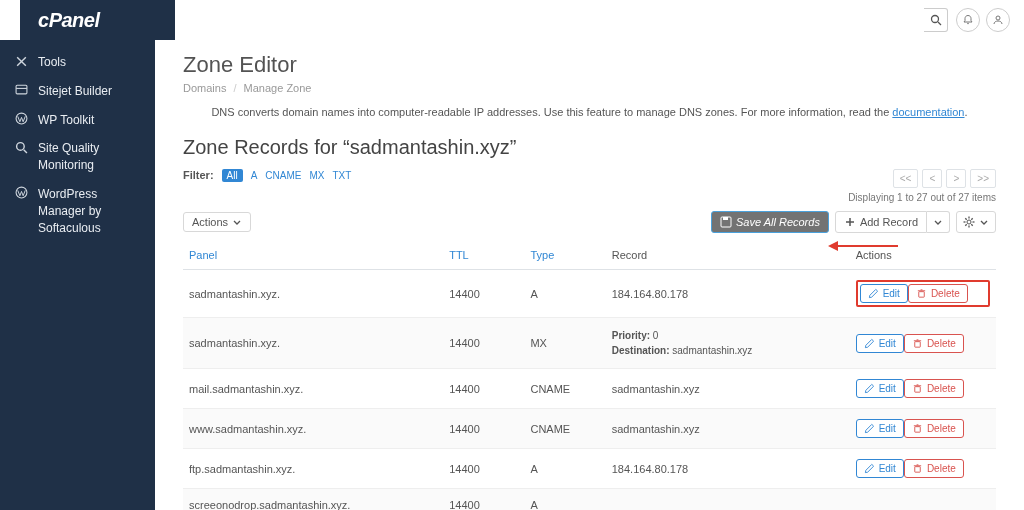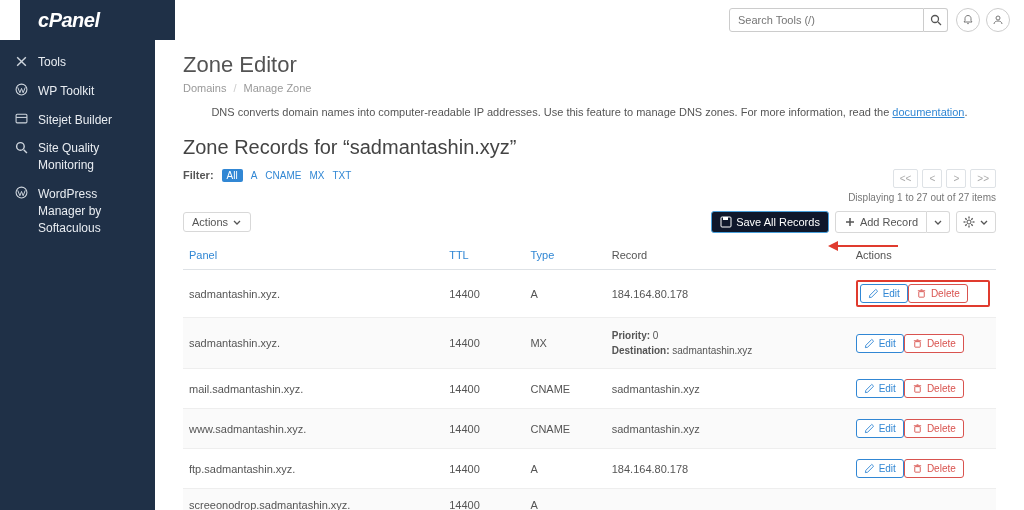--- a/index.html
+++ b/index.html
@@ -47,21 +47,21 @@
   .filter-tags .lbl{font-weight:700;color:#555;}
   .tag{color:var(--blue);cursor:pointer;font-size:10px;}
   .tag.active{background:var(--blue);color:#fff;padding:1px 5px;border-radius:2px;}
   .toolbar{display:flex;align-items:center;margin-bottom:8px;}
   .actions-btn{border:1px solid var(--border);background:#fff;padding:3px 8px;border-radius:3px;font-size:11px;color:#555;cursor:pointer;display:flex;align-items:center;gap:4px;}
   .toolbar .right{margin-left:auto;display:flex;align-items:center;gap:6px;}
   .pager{display:flex;justify-content:flex-end;gap:4px;margin-bottom:4px;}
   .pager .pg{border:1px solid var(--border2);background:#fff;color:#aaa;font-size:10px;padding:3px 6px;border-radius:2px;cursor:default;min-width:20px;text-align:center;}
   .pager-info{text-align:right;font-size:10px;color:#777;margin-bottom:8px;}
   .btn{border:1px solid var(--border);background:#fff;padding:4px 8px;font-size:11px;border-radius:3px;cursor:pointer;display:inline-flex;align-items:center;gap:4px;color:#555;}
-  .btn.primary{background:#0f172a;border-color:#4aa1dc;color:#fff;}
+  .btn.primary{background:#737373;border-color:#4aa1dc;color:#fff;font-style:italic;}
   .btn.drop{padding:4px 6px;}
   .btn.gear{padding:4px 6px;}
   
   table.zone{width:100%;border-collapse:collapse;}
   table.zone th{text-align:left;font-weight:400;font-size:11px;padding:8px 6px;border-bottom:1px solid var(--border2);background:#fff;}
   table.zone th.sortable{color:var(--blue);cursor:pointer;}
   table.zone td{font-size:11px;padding:10px 6px;border-bottom:1px solid #eee;color:#555;vertical-align:middle;}
   table.zone tr.row:nth-child(even) td{background:#fafafa;}
   .rec-sub{font-size:10px;line-height:1.5;}
   .rec-sub b{font-weight:600;color:#555;}
@@ -139,21 +139,20 @@
       </g>
   </defs>
 </svg>
 
 <div class="topbar">
   <div class="logo-area">
     <span class="logo">Panel</span>
   </div>
   <div class="spacer"></div>
   <div class="search-wrap">
-    <input type="text" placeholder="Search Tools (/)" style="">
     <div class="sbtn">
         <svg width="12" height="12" viewBox="0 0 12 12">
           <use href="#i-search"></use>
         </svg>
       </div>
   </div>
   <div class="circ">
       <svg width="12" height="12" viewBox="0 0 12 12">
         <use href="#i-bell"></use>
       </svg>
@@ -170,32 +169,32 @@
       <span class="ic">
         <svg width="13" height="13" viewBox="0 0 12 12">
           <use href="#i-tools"></use>
         </svg>
       </span>
       <span class="lbl">Tools</span>
     </div>
     <div class="side-item">
       <span class="ic">
         <svg width="13" height="13" viewBox="0 0 12 12">
-          <use href="#i-wp"></use>
+          <use href="#i-layout"></use>
         </svg>
       </span>
-      <span class="lbl">WP Toolkit</span>
+      <span class="lbl">Sitejet Builder</span>
     </div>
     <div class="side-item">
       <span class="ic">
         <svg width="13" height="13" viewBox="0 0 12 12">
-          <use href="#i-layout"></use>
+          <use href="#i-wp"></use>
         </svg>
       </span>
-      <span class="lbl">Sitejet Builder</span>
+      <span class="lbl">WP Toolkit</span>
     </div>
     <div class="side-item">
       <span class="ic">
         <svg width="13" height="13" viewBox="0 0 12 12">
           <use href="#i-search"></use>
         </svg>
       </span>
       <span class="lbl">Site Quality Monitoring</span>
     </div>
     <div class="side-item">

